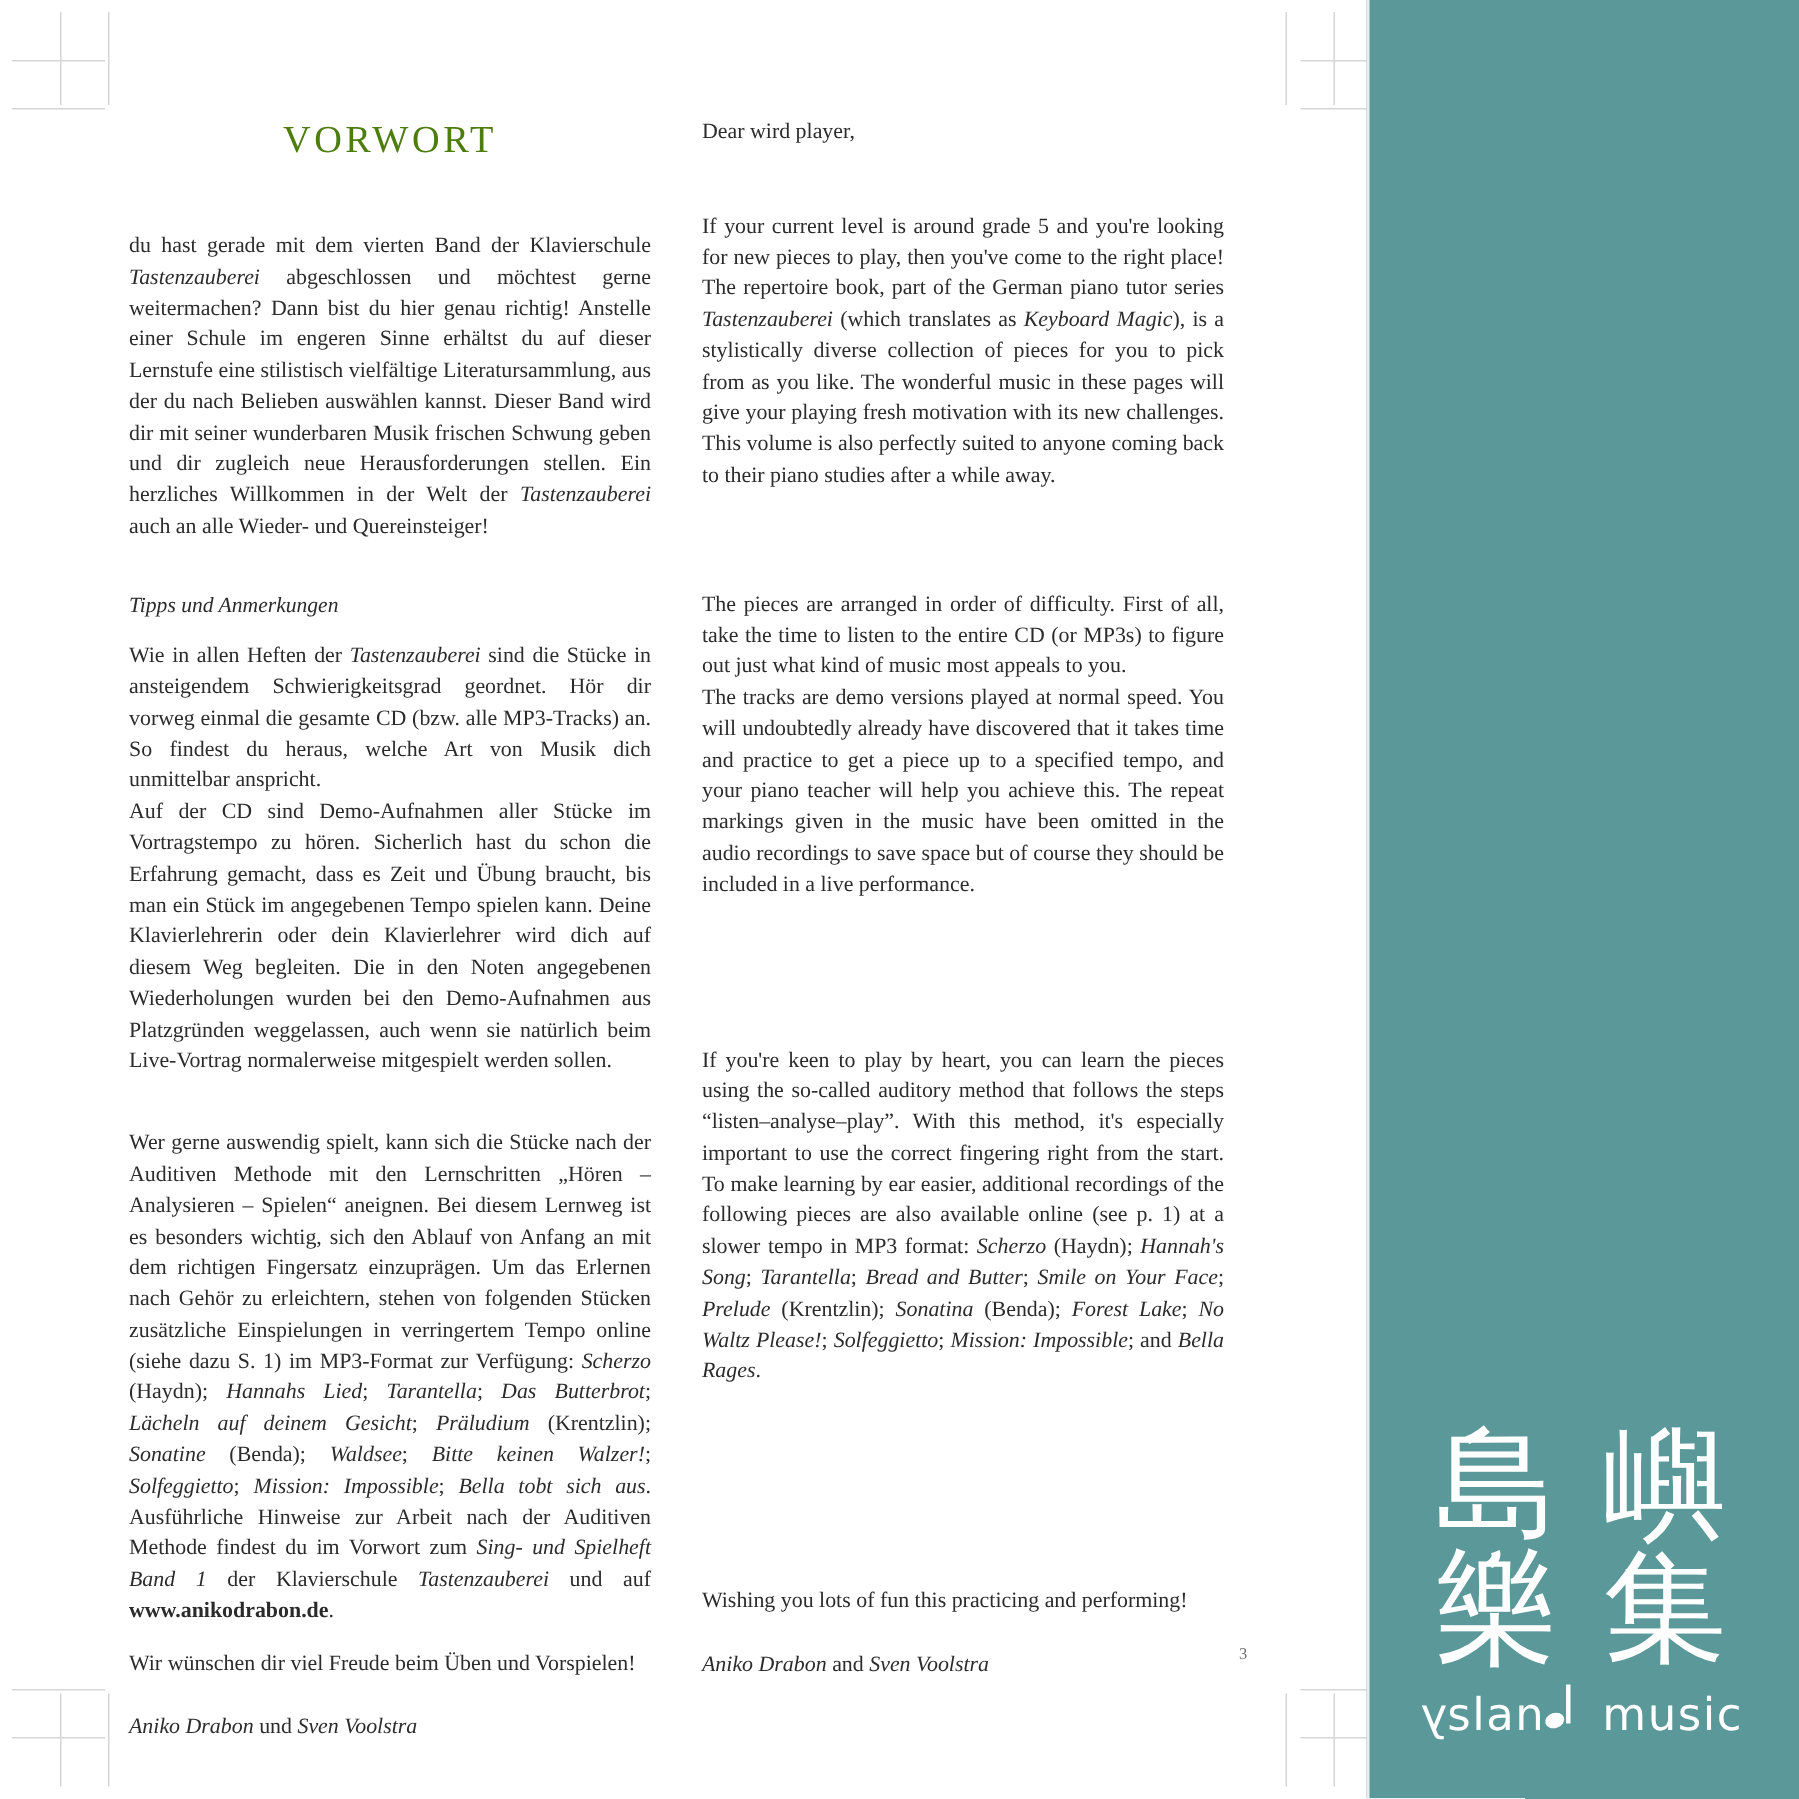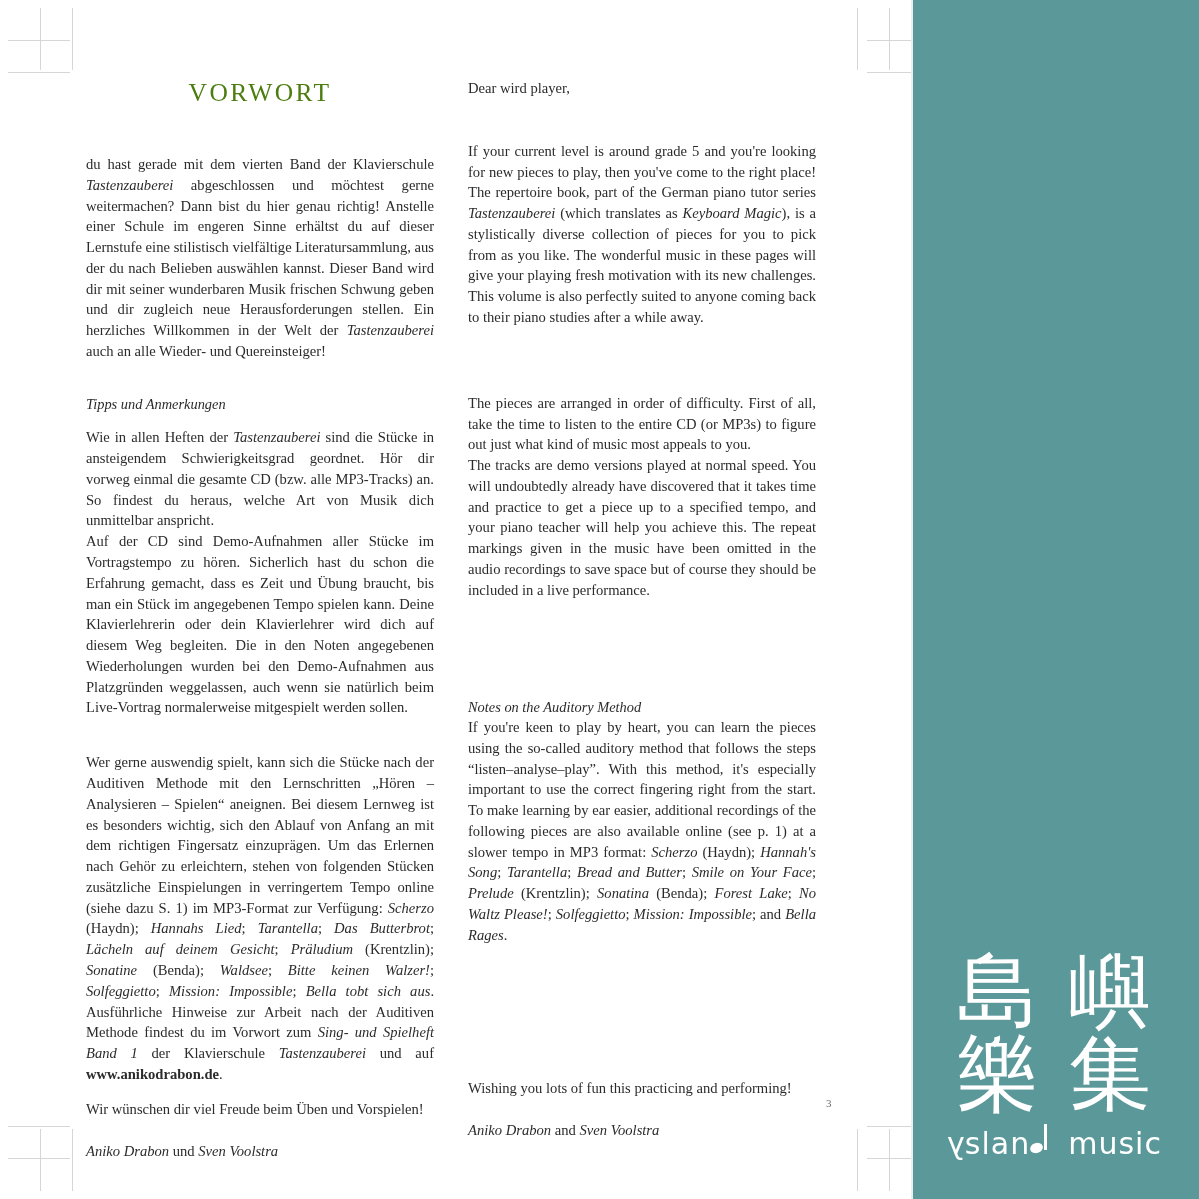--- a/index.html
+++ b/index.html
@@ -250,21 +250,20 @@
 
       <div class="gap-en-1"></div>
 
 
       <p class="body tight">The pieces are arranged in order of difficulty. First of all, take the time to listen to the entire CD (or MP3s) to figure out just what kind of music most appeals to you.</p>
 
       <p class="body">The tracks are demo versions played at normal speed. You will undoubtedly already have discovered that it takes time and practice to get a piece up to a specified tempo, and your piano teacher will help you achieve this. The repeat markings given in the music have been omitted in the audio recordings to save space but of course they should be included in a live performance.</p>
 
       <div class="gap-en-2"></div>
 
-      <p class="subhead first">Notes on the Auditory Method</p>
 
       <p class="body"><span>If you're keen to play by heart, you can learn the pieces using the so-called auditory method that follows the steps “listen–analyse–play”. With this method, it's especially important to use the correct fingering right from the start. To make learning by ear easier, additional recordings of the following pieces are also available online (see p. 1) at a slower tempo in MP3 format: </span><span><i>Scherzo</i><span> (Haydn); </span><i>Hannah's Song</i><span>; </span><i>Tarantella</i><span>; </span><i>Bread and Butter</i><span>; </span><i>Smile on Your Face</i><span>; </span><i>Prelude</i><span> (Krentzlin); </span><i>Sonatina</i><span> (Benda); </span><i>Forest Lake</i><span>; </span><i>No Waltz Please!</i><span>; </span><i>Solfeggietto</i><span>; </span><i>Mission: Impossible</i><span>; and </span><i>Bella Rages</i><span>.</span></span></p>
 
       <div class="gap-en-3"></div>
 
       <p class="closing">Wishing you lots of fun this practicing and performing!</p>
 
       <p class="signature"><i>Aniko Drabon</i><span> and </span><i>Sven Voolstra</i></p>
     </div>
   </div>

